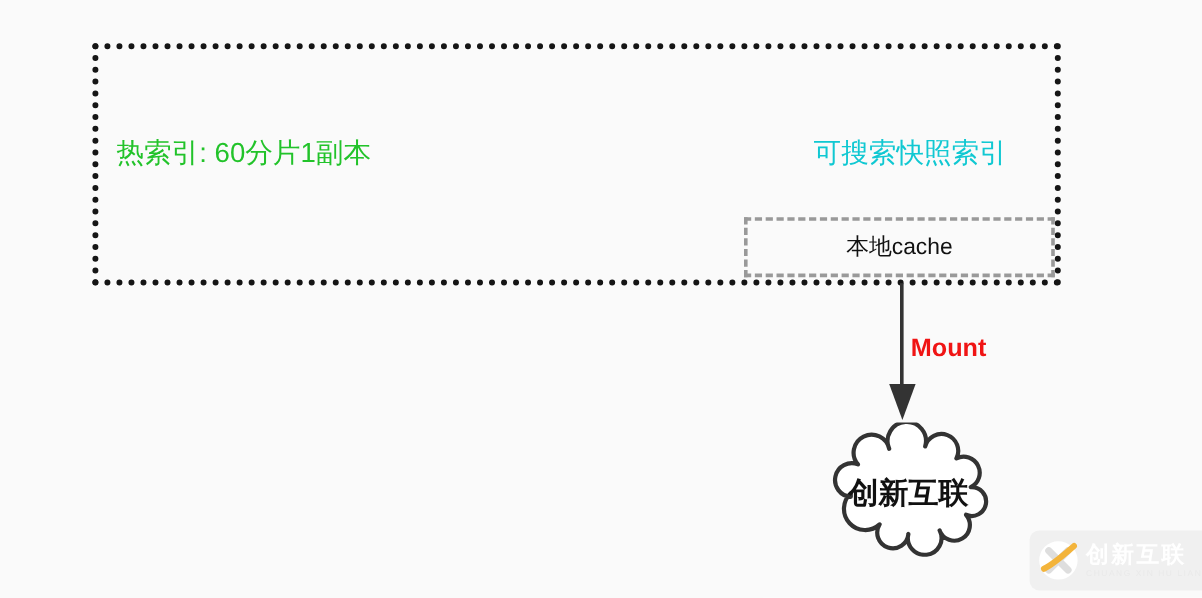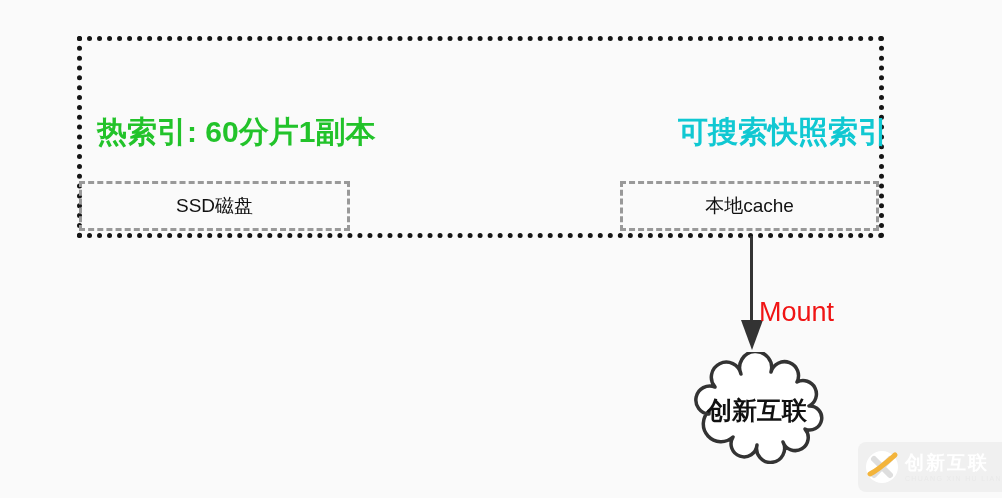--- a/index.html
+++ b/index.html
@@ -14,22 +14,22 @@
   .cluster-box {
     position: absolute;
     left: 77px; top: 36px;
     width: 807px; height: 202px;
     box-sizing: border-box;
     border: 5px dotted var(--ink, #151515);
   }
   .index-label {
     position: absolute;
     top: 112px;
-    font-size: 30px;
-    font-weight: 700;
+    font-size: 23px;
+    font-weight: 400;
     color: var(--green, #22c32a);
     white-space: nowrap;
   }
   .index-label.hot  { left: 97px; }
   .index-label.warm { left: 372px; }
   .index-label.snap { left: 678px; color: var(--cyan, #10c8d2); }
   .storage-box {
     position: absolute;
     top: 181px;
     height: 50px;
@@ -55,23 +55,23 @@
   .arrow-head {
     position: absolute;
     left: 741px; top: 320px;
     width: 0; height: 0;
     border-left: 11px solid transparent;
     border-right: 11px solid transparent;
     border-top: 30px solid var(--arrow, #333);
   }
   .mount-label {
     position: absolute;
-    left: 759px; top: 297px;
-    font-size: 27px;
-    font-weight: 400;
+    left: 759px; top: 279px;
+    font-size: 21px;
+    font-weight: 700;
     color: var(--red, #f01414);
     white-space: nowrap;
   }
   .cloud-wrap {
     position: absolute;
     left: 684px; top: 352px;
     width: 146px; height: 112px;
   }
   .cloud-wrap svg { display:block; width:100%; height:100%; }
   .cloud-label {
@@ -117,21 +117,20 @@
 </head>
 <body>
 
 <div class="stage">
 
   <div class="cluster-box"></div>
 
   <div class="index-label hot">热索引: 60分片1副本</div>
   <div class="index-label snap">可搜索快照索引</div>
 
-  <div class="storage-box ssd">SSD磁盘</div>
   <div class="storage-box cache">本地cache</div>
 
   <div class="arrow-line"></div>
   <div class="arrow-head"></div>
   <div class="mount-label">Mount</div>
 
   <div class="cloud-wrap">
     <svg viewBox="0 0 140 112">
       <path d="M 22,62
                a 14,14 0 1 1 6,-27

